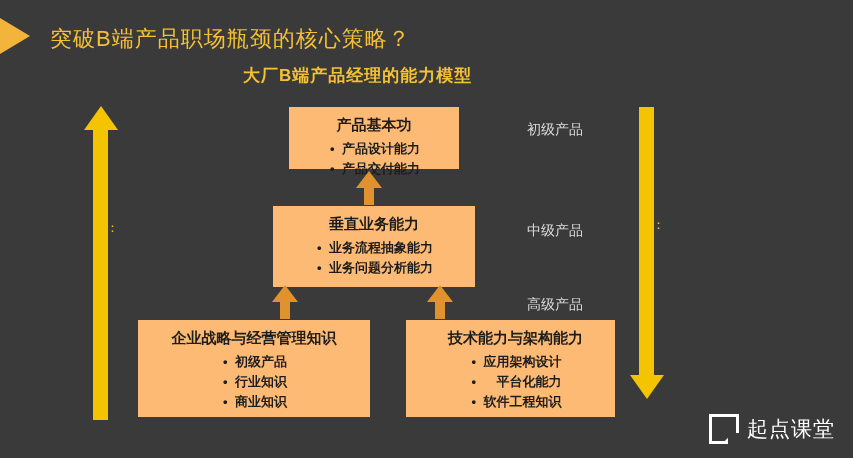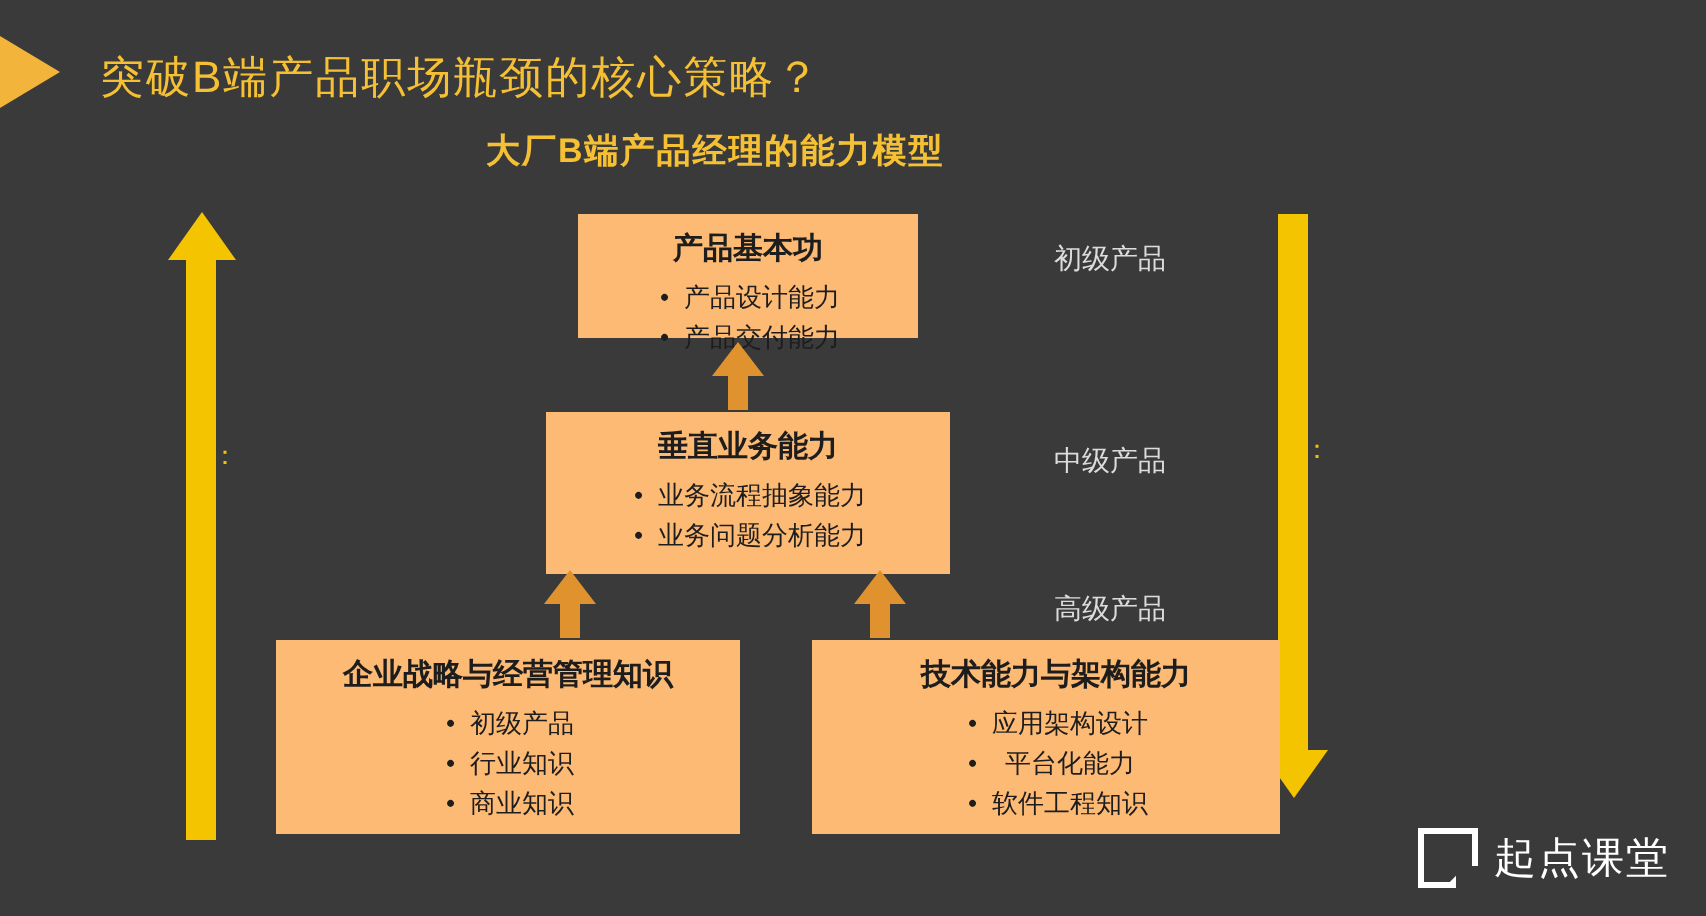--- a/index.html
+++ b/index.html
@@ -66,40 +66,41 @@
     font-size: 15px;
     font-weight: bold;
     line-height: 24px;
     white-space: nowrap;
   }
   .box ul {
     margin: 2px 0 0 0;
     padding: 0;
     list-style: none;
     display: inline-block;
-    text-align: center;
+    text-align: right;
+    font-weight: bold;
   }
   .box ul li {
     font-size: 13px;
     line-height: 20px;
     white-space: nowrap;
     position: relative;
     padding-left: 14px;
   }
   .box ul li:before {
     content: "•";
     position: absolute;
     left: 2px;
     top: 0;
   }
 
   #box-basic   { left: 289px; top: 107px; width: 170px; height: 62px; }
   #box-vertical{ left: 273px; top: 206px; width: 202px; height: 81px; }
   #box-strategy{ left: 138px; top: 320px; width: 232px; height: 97px; }
-  #box-tech    { left: 406px; top: 320px; width: 234px; height: 97px; padding-left: 20px; }
+  #box-tech    { left: 406px; top: 320px; width: 209px; height: 97px; padding-left: 20px; }
 
   
   .level-label {
     position: absolute;
     font-size: 14px;
     color: #dcdcdc;
     white-space: nowrap;
   }
   #level-primary  { left: 527px; top: 121px; }
   #level-middle   { left: 527px; top: 222px; }

